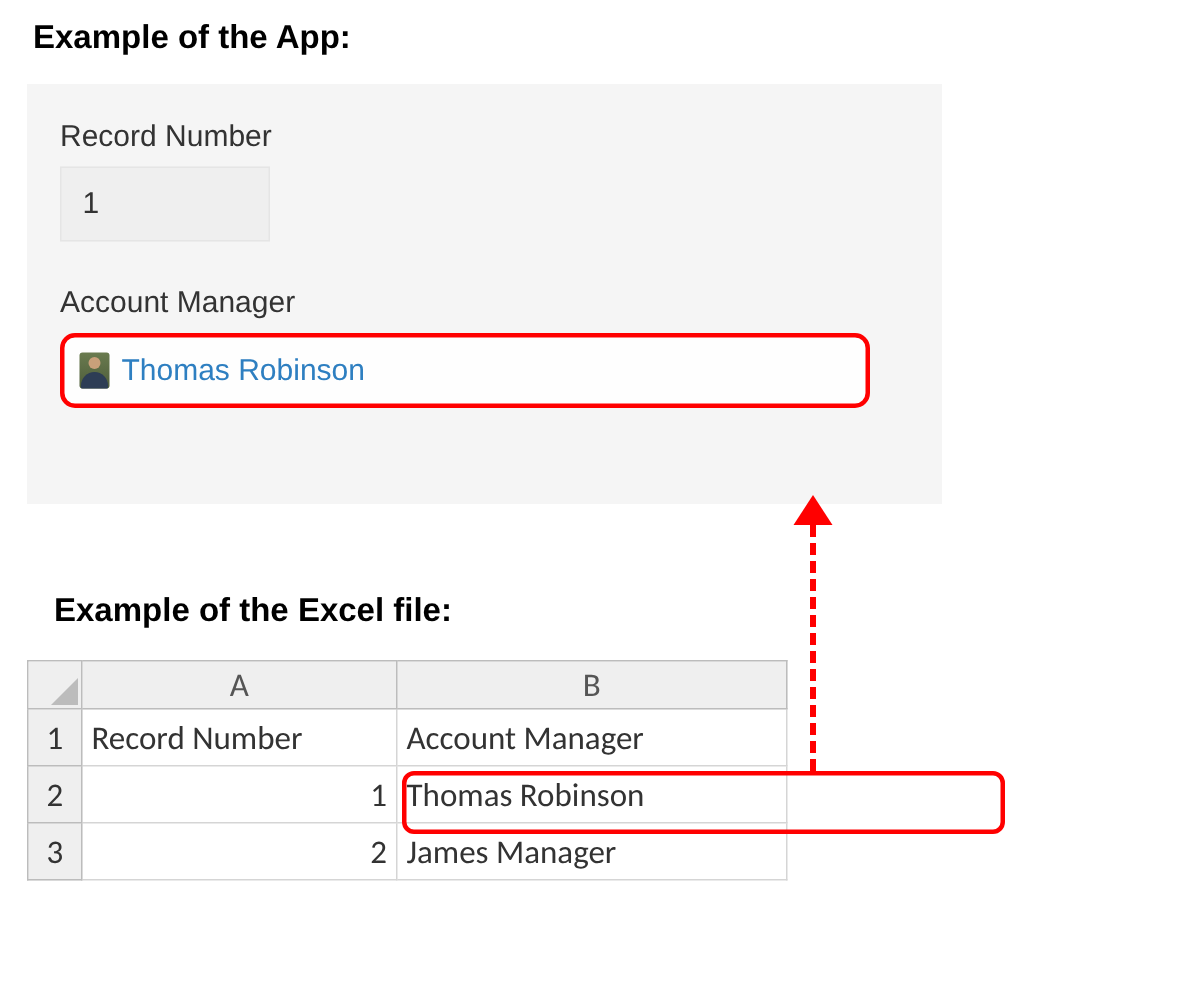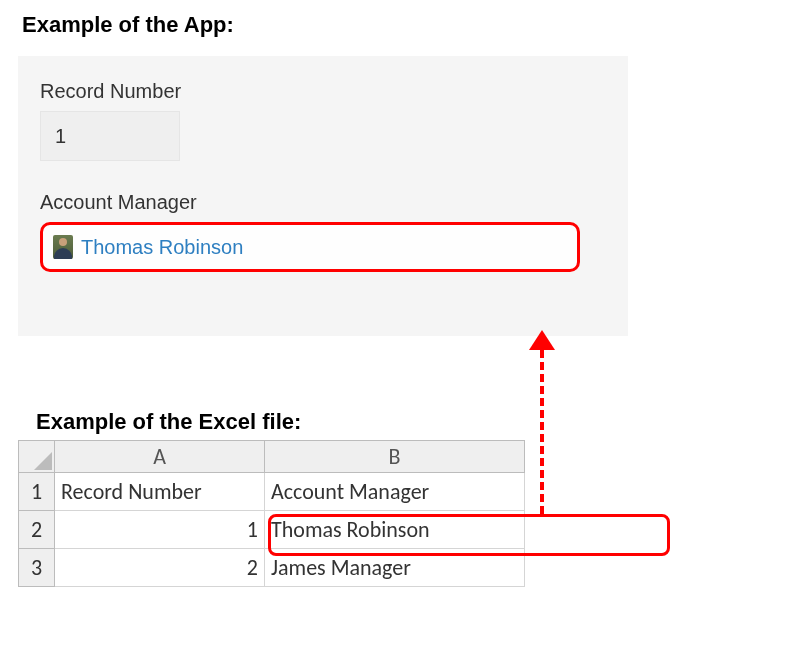--- a/index.html
+++ b/index.html
@@ -10,21 +10,21 @@
       height: 658px;
       position: relative;
     }
     .heading {
       font-weight: bold;
       font-size: 22px;
       color: #000;
       position: absolute;
     }
     .heading-app { left: 22px; top: 12px; }
-    .heading-excel { left: 36px; top: 409px; }
+    .heading-excel { left: 36px; top: 394px; }
 
     .app-panel {
       position: absolute;
       left: 18px;
       top: 56px;
       width: 610px;
       height: 280px;
       background: #f5f5f5;
       padding: 24px 22px;
     }

